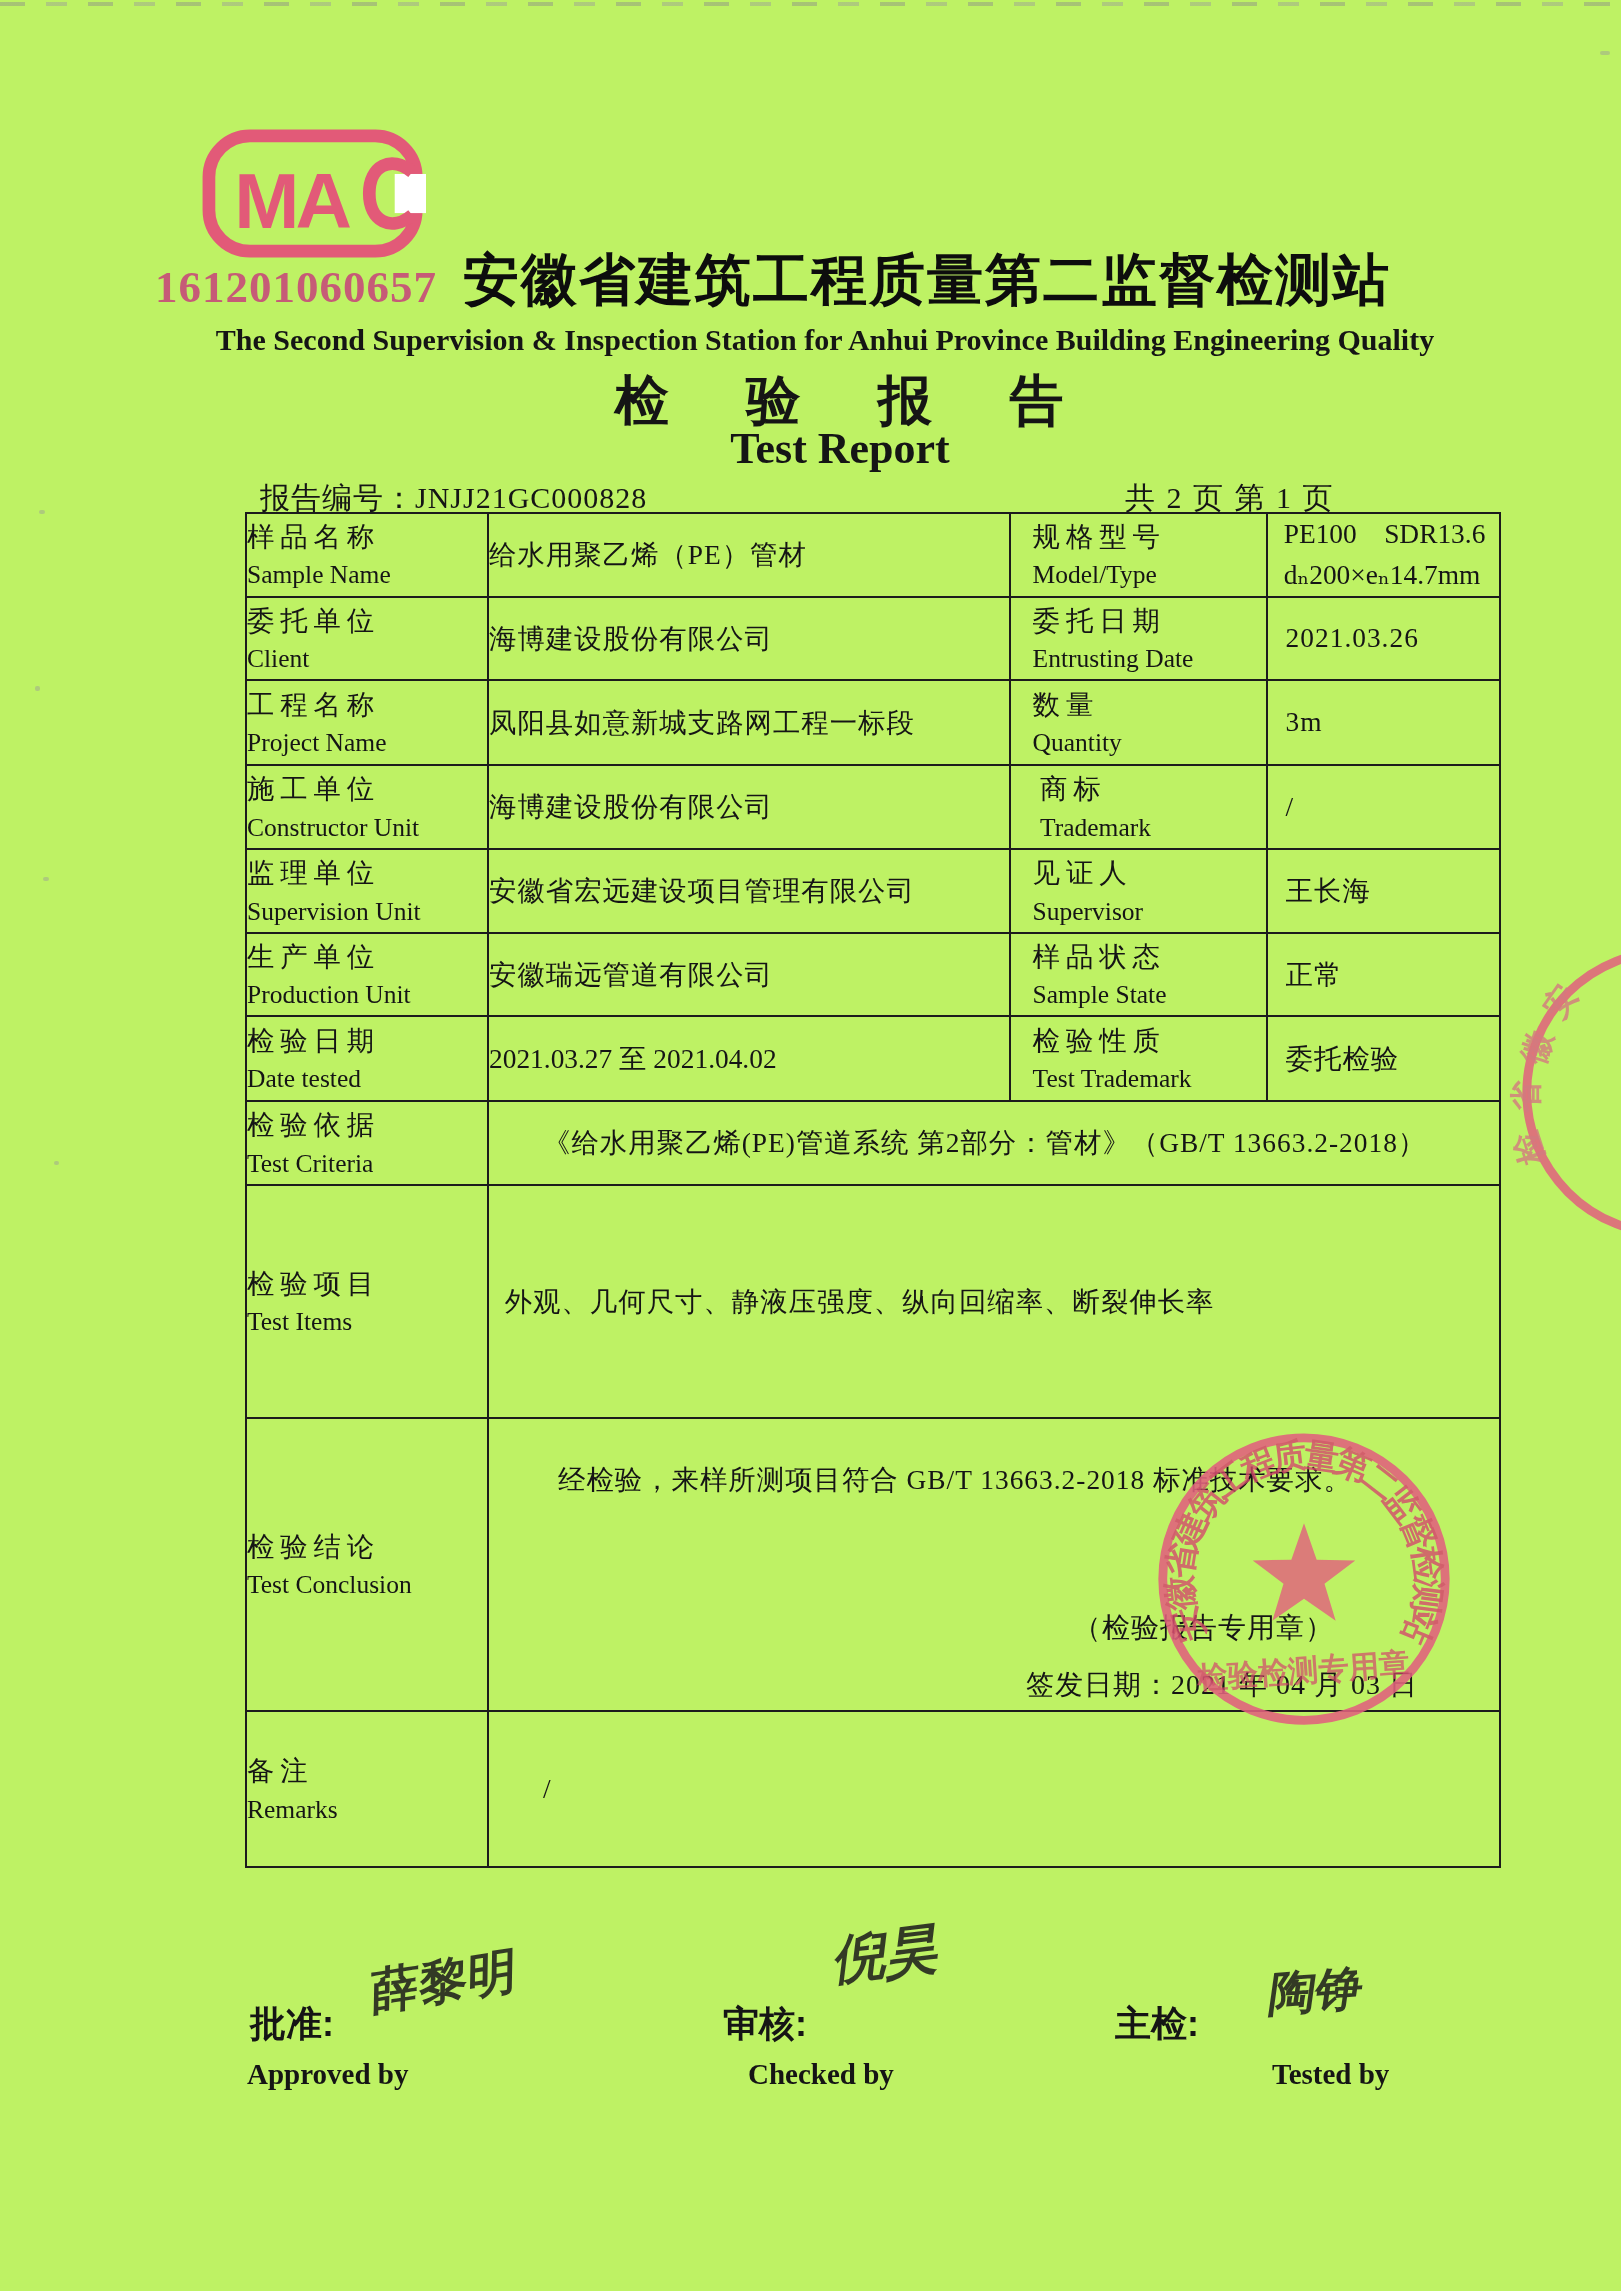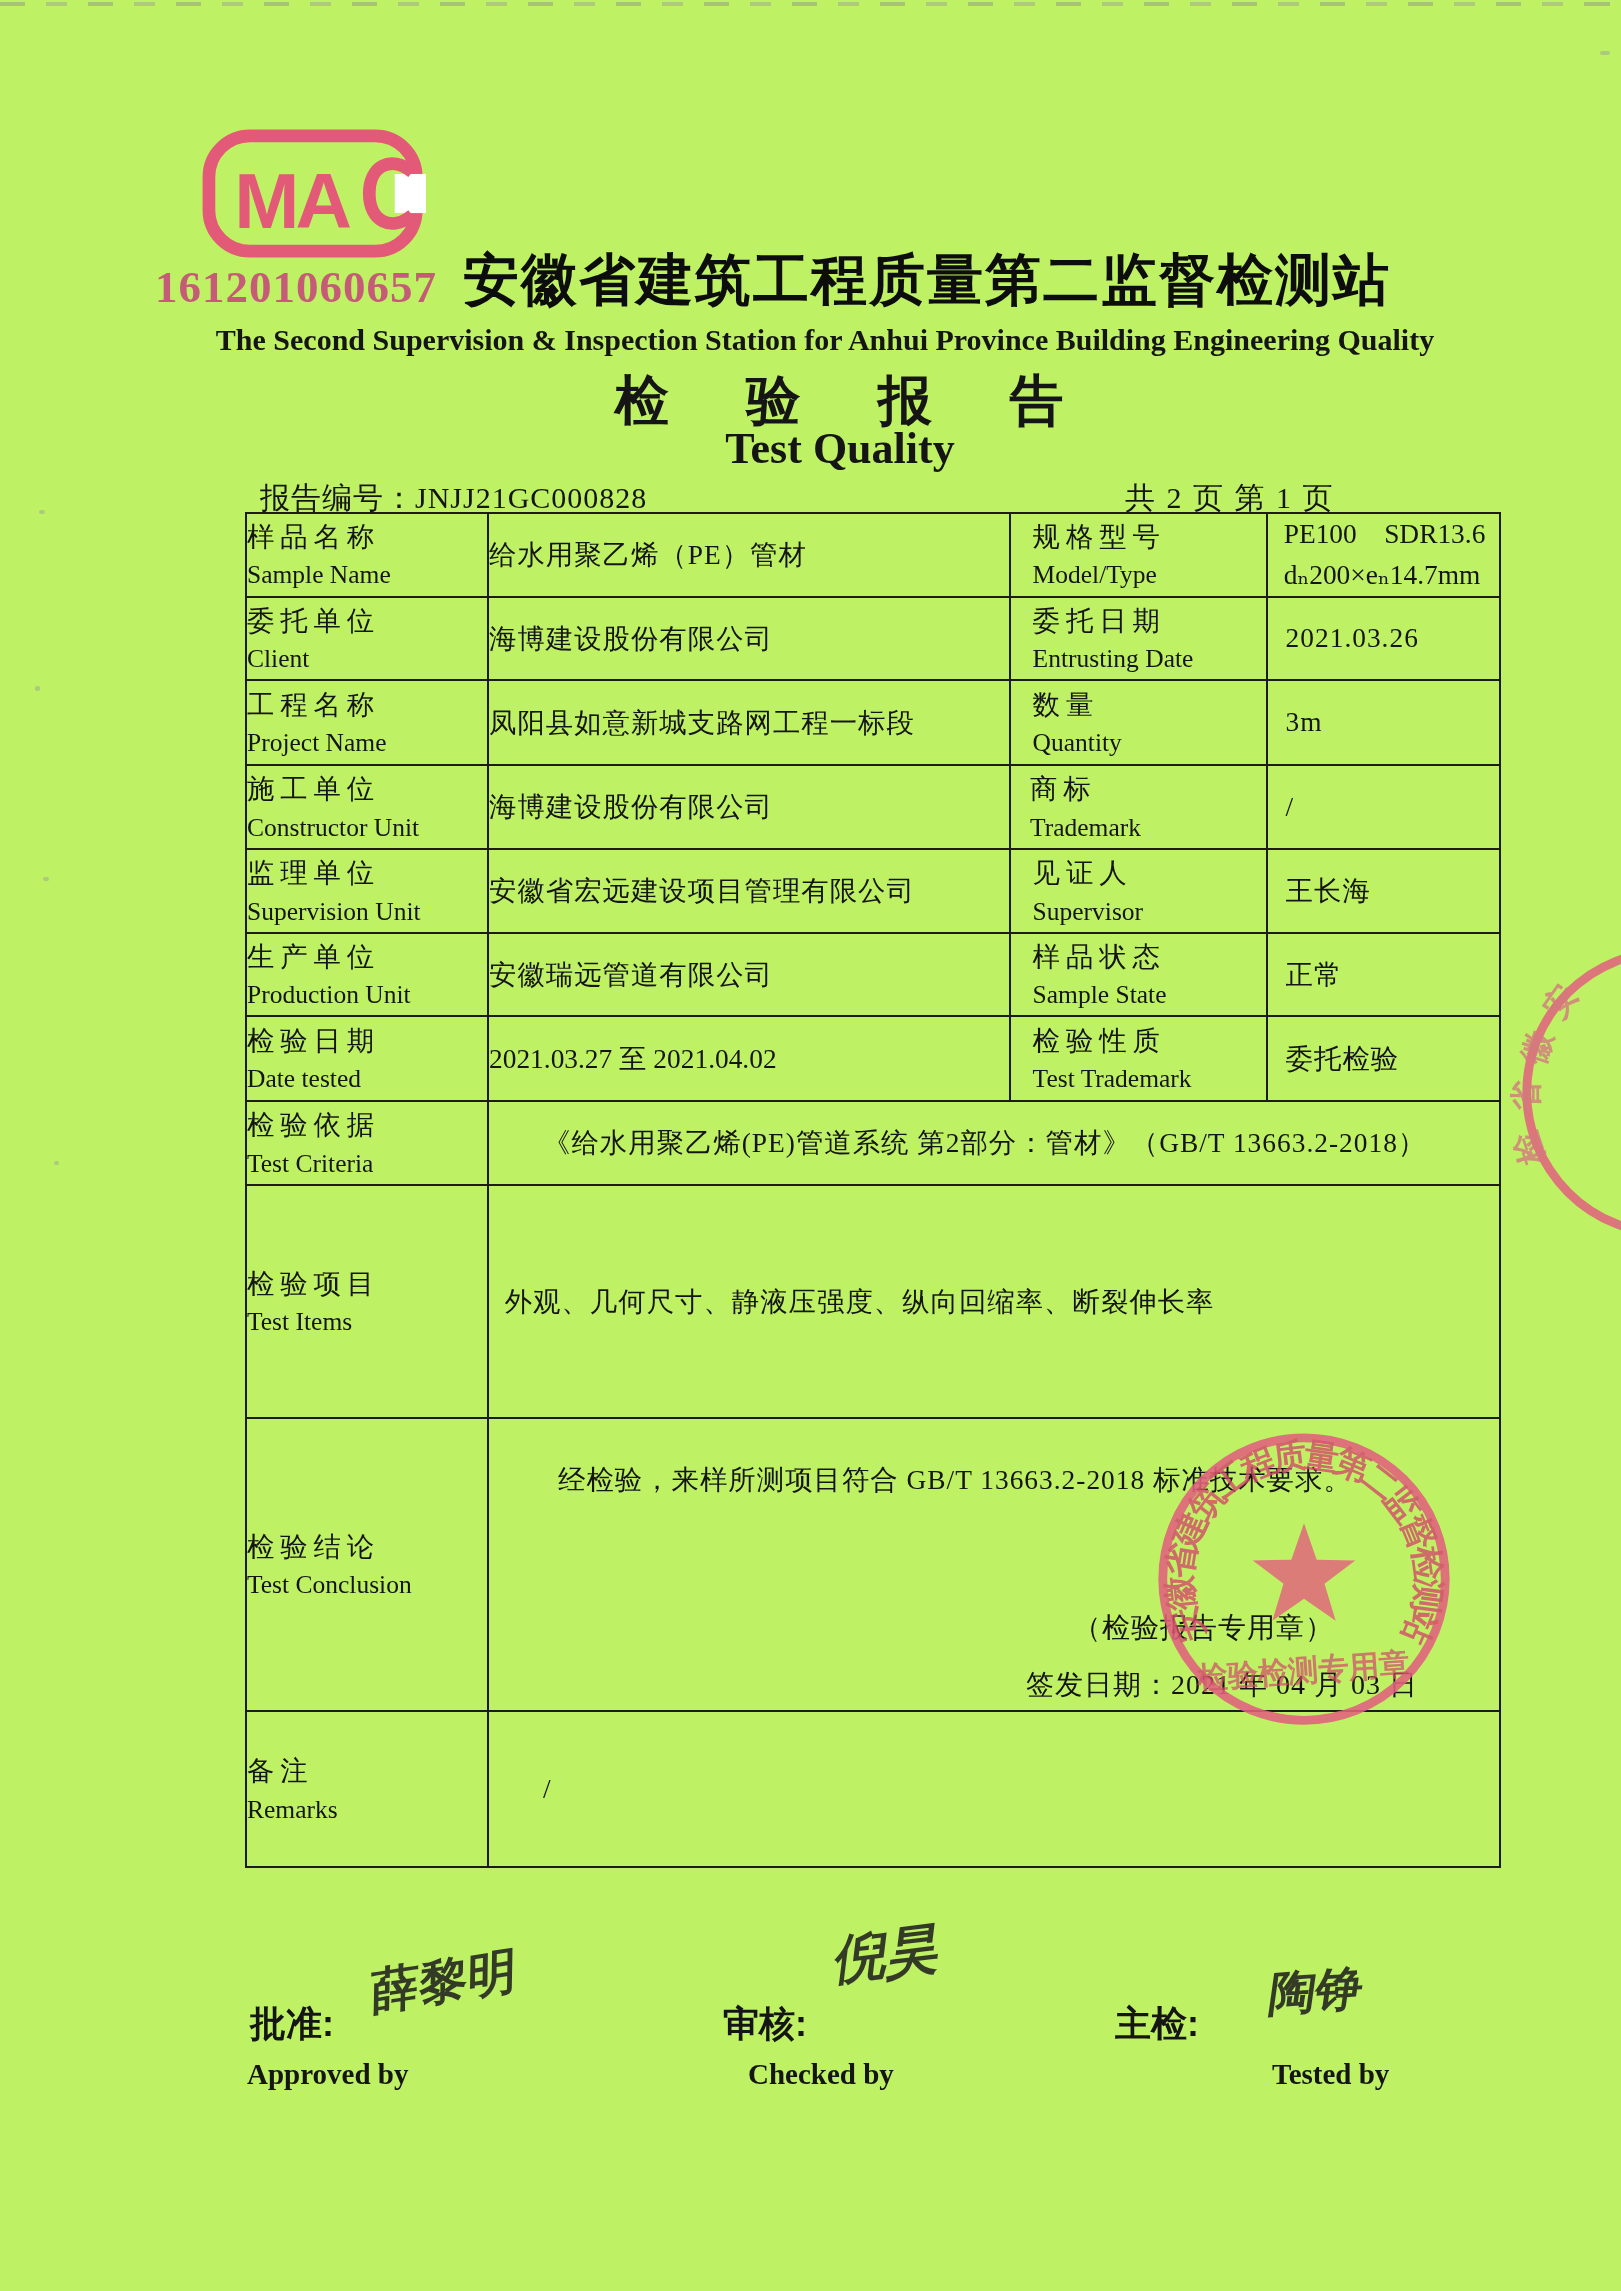--- a/index.html
+++ b/index.html
@@ -68,21 +68,21 @@
     <rect x="8" y="7" width="212" height="118" rx="42" fill="none" stroke="#e25a78" stroke-width="13"></rect>
     <rect x="198" y="46" width="32" height="40" fill="#ffffff"></rect>
     <path d="M 216 44 C 194 26 172 38 172 66 C 172 94 194 106 216 88" fill="none" stroke="#e25a78" stroke-width="13"></path>
     <text x="34" y="101" font-size="80" font-weight="bold" fill="#e25a78" font-family="Liberation Sans, DejaVu Sans, sans-serif" letter-spacing="-4">MA</text>
   </svg>
 
   <div class="cma-number">161201060657</div>
   <div class="station-zh">安徽省建筑工程质量第二监督检测站</div>
   <div class="station-en">The Second Supervision &amp; Inspection Station for Anhui Province Building Engineering Quality</div>
   <div class="title-zh">检　验　报　告</div>
-  <div class="title-en">Test Quality</div>
+  <div class="title-en">Test Report</div>
 
   <div class="report-no">
     <span>报告编号：</span><span>JNJJ21GC000828</span>
   </div>
   <div class="pages">共 2 页  第 1 页</div>
 
   <table class="rpt">
     <colgroup>
         <col style="width:242px">
         <col style="width:522px">
@@ -132,21 +132,21 @@
           </td>
       <td class="val" style="padding-left:17.6px">3m</td>
     </tr>
 
     <tr style="height:84px">
       <td class="lab">
             <div class="zh">施工单位</div>
             <div class="en">Constructor Unit</div>
           </td>
       <td class="val">海博建设股份有限公司</td>
-      <td class="lab" style="padding-left:19px">
+      <td class="lab" style="padding-left:29px">
             <div class="zh">商标</div>
             <div class="en">Trademark</div>
           </td>
       <td class="val" style="padding-left:17.6px">/</td>
     </tr>
 
     <tr style="height:84px">
       <td class="lab">
             <div class="zh">监理单位</div>
             <div class="en">Supervision Unit</div>

